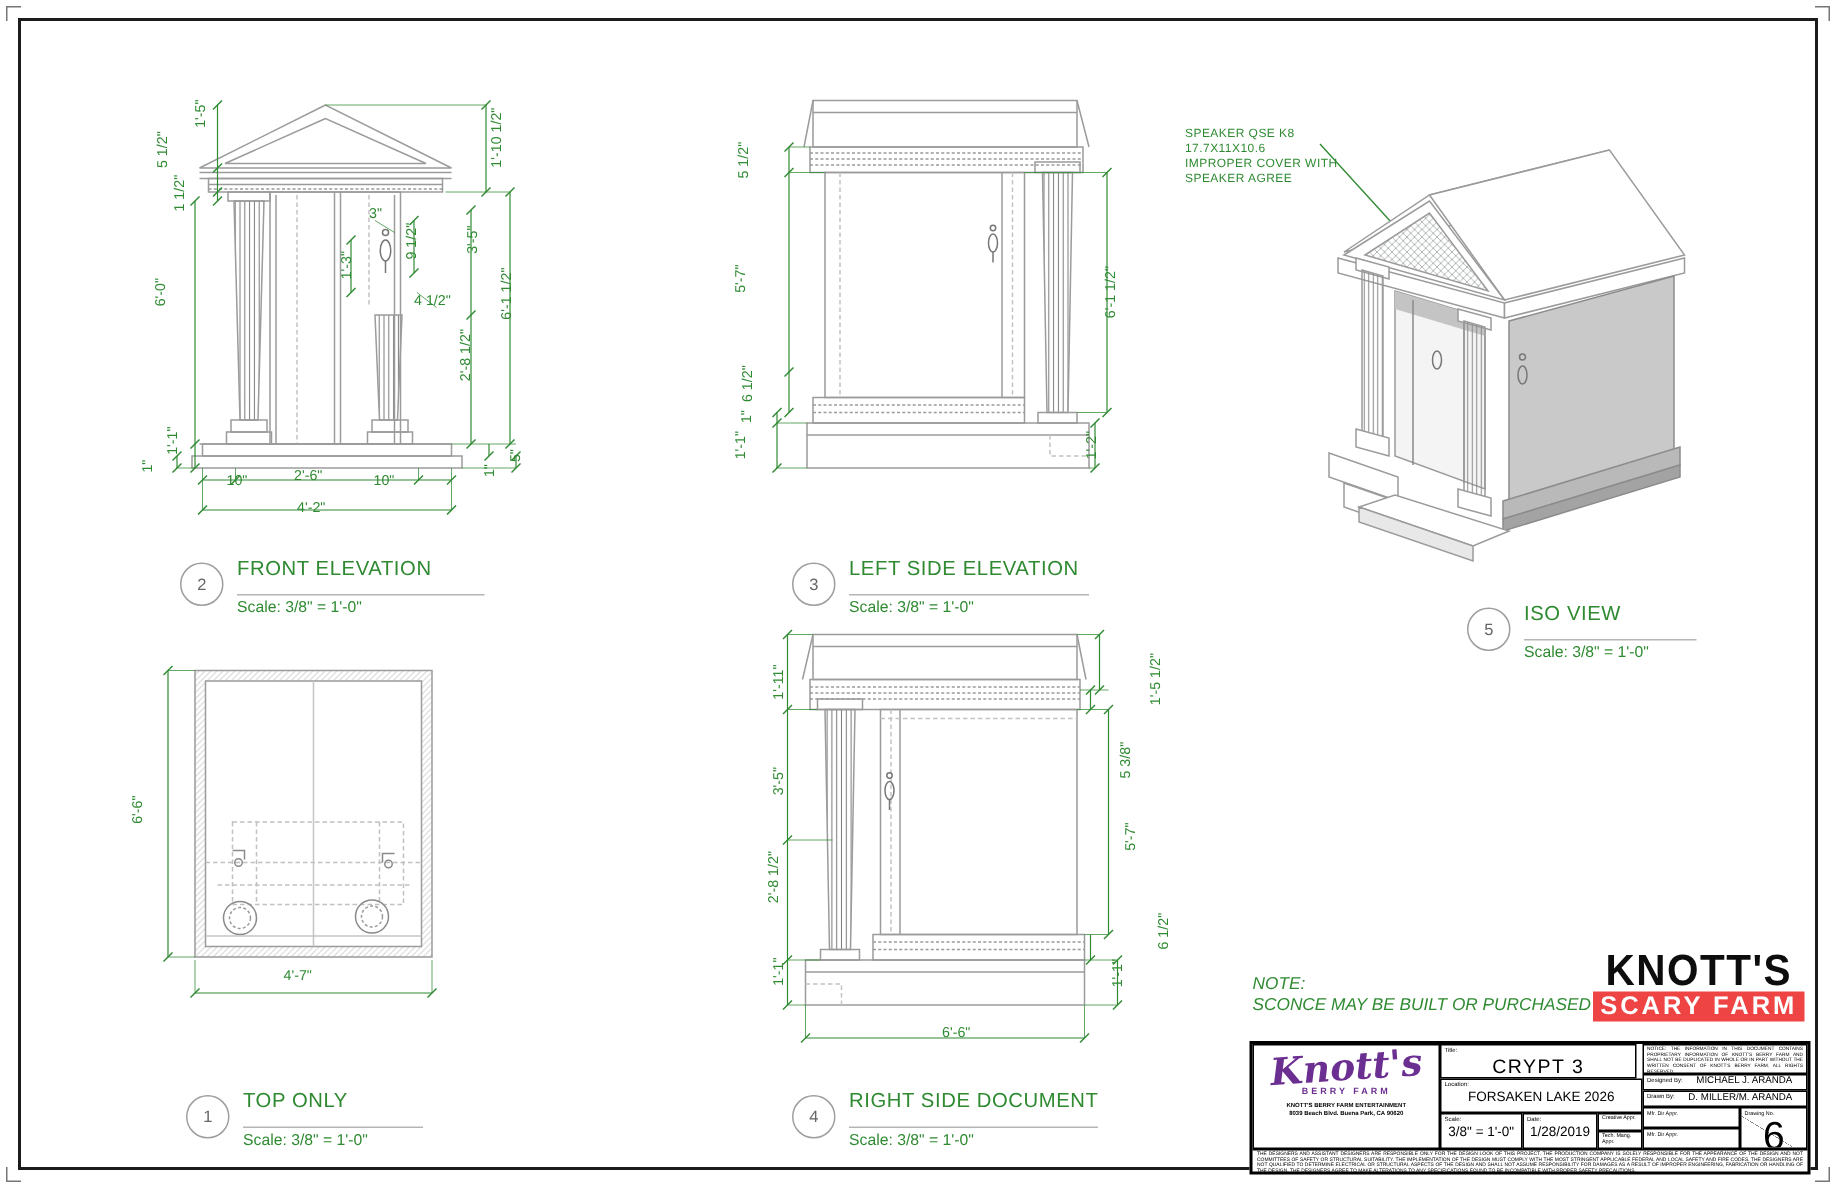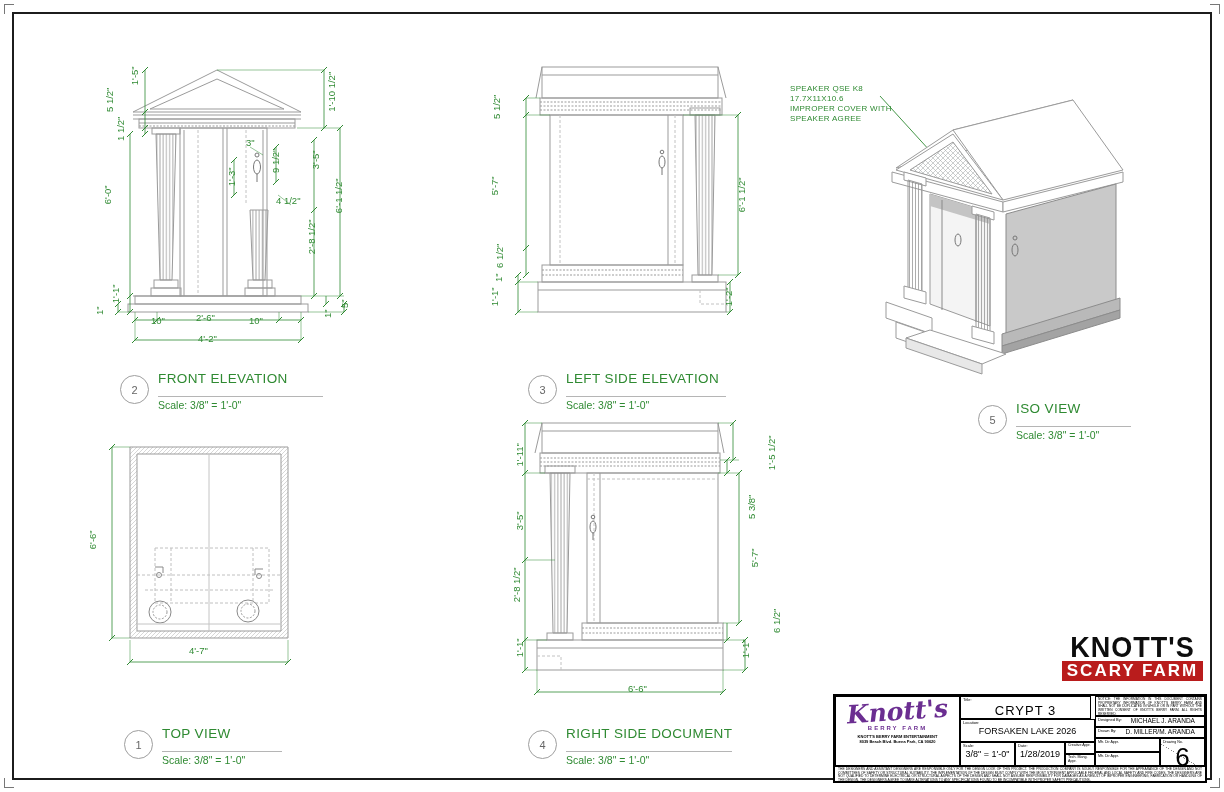--- a/index.html
+++ b/index.html
@@ -20,21 +20,21 @@
              font-size:11px;display:flex;align-items:center;justify-content:center;margin-top:4px;flex:0 0 auto;}
   .vl-title{color:var(--green);font-size:13.5px;letter-spacing:.4px;border-bottom:1px solid #b5b5b5;padding-bottom:10px;}
   .vl-scale{color:var(--green);font-size:10.5px;margin-top:2px;}
   .callout{position:absolute;left:790px;top:84px;color:var(--green);font-size:8px;line-height:10px;letter-spacing:.3px;}
   .callout div{white-space:nowrap;}
   .note{position:absolute;left:835px;top:650px;color:var(--green);font-style:italic;}
   .note .n1{font-size:11.5px;}
   .note .n2{font-size:11.5px;margin-top:2px;white-space:nowrap;}
   .scary{position:absolute;left:1060px;top:634px;width:145px;text-align:center;color:#0d0d0d;}
   .scary .s1{font-size:27px;font-weight:900;letter-spacing:1px;line-height:26px;transform:scaleY(1.08);}
-  .scary .s2{display:inline-block;background:#b91c1c;color:#fff;font-size:17px;font-weight:900;
+  .scary .s2{display:inline-block;background:#ef4444;color:#fff;font-size:17px;font-weight:900;
              letter-spacing:2px;padding:0 5px;line-height:20px;margin-top:1px;}
   
   .tb{position:absolute;left:833px;top:694px;width:374px;height:89px;border:2px solid #000;background:#fff;box-sizing:border-box;}
   .tb-cell{position:absolute;border:1px solid #000;box-sizing:border-box;overflow:hidden;}
   .tb-lab{font-size:4px;color:#000;display:block;padding:1px 0 0 2px;line-height:4px;}
   .tb .logo-name{font-family:"DejaVu Serif",serif;font-style:italic;font-weight:bold;font-size:25px;
                  color:#6b2e91;text-align:center;line-height:26px;transform:rotate(-4deg);margin-top:2px;}
   .tb .logo-sub{font-size:6px;font-weight:bold;letter-spacing:2px;color:#6b2e91;text-align:center;margin-top:0px;}
   .tb .addr{font-size:4px;line-height:4.6px;text-align:center;color:#000;margin-top:4px;font-weight:bold;}
   .tb .big-title{font-size:13px;text-align:center;margin-top:1px;letter-spacing:1px;}
@@ -389,32 +389,36 @@
   <div class="view-label" style="left:978px;top:401px">
     <div class="vl-circle">5</div>
     <div>
         <div class="vl-title" style="min-width:115px">ISO VIEW</div>
          <div class="vl-scale">Scale: 3/8" = 1'-0"</div>
       </div>
   </div>
   <div class="view-label" style="left:124px;top:726px">
     <div class="vl-circle">1</div>
     <div>
-        <div class="vl-title" style="min-width:120px">TOP VIEW</div>
+        <div class="vl-title" style="min-width:120px">TOP ONLY</div>
          <div class="vl-scale">Scale: 3/8" = 1'-0"</div>
       </div>
   </div>
   <div class="view-label" style="left:528px;top:726px">
     <div class="vl-circle">4</div>
     <div>
         <div class="vl-title" style="min-width:165px">RIGHT SIDE DOCUMENT</div>
          <div class="vl-scale">Scale: 3/8" = 1'-0"</div>
       </div>
   </div>
 
+  <div class="note">
+    <div class="n1">NOTE:</div>
+    <div class="n2">SCONCE MAY BE BUILT OR PURCHASED</div>
+  </div>
   <div class="scary">
     <div class="s1">KNOTT'S</div>
     <div class="s2">SCARY FARM</div>
   </div>
 
   <div class="tb">
     <div class="tb-cell" style="left:0;top:0;width:125px;height:70px">
       <div class="logo-name">Knott's</div>
       <div class="logo-sub">BERRY FARM</div>
       <div class="addr">

